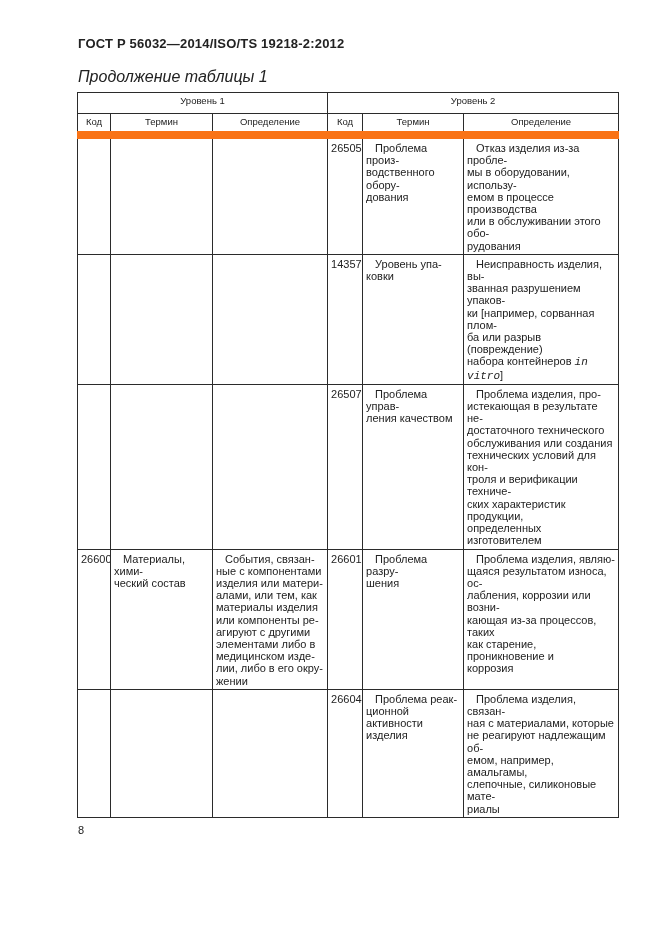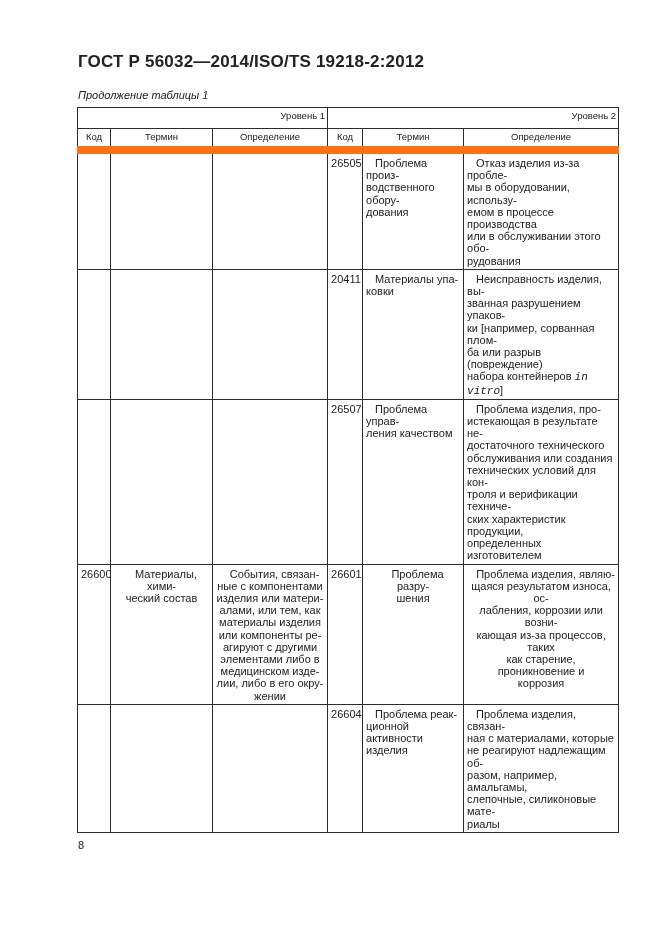--- a/index.html
+++ b/index.html
@@ -8,64 +8,64 @@
     background: #ffffff;
   }
   body {
     width: 661px;
     height: 935px;
     font-family: "Liberation Sans", "DejaVu Sans", sans-serif;
     color: #222;
     overflow: hidden;
   }
   .doc-header {
-    margin: 52px 0 0 78px;
-    font-size: 17px;
+    margin: 36px 0 0 78px;
+    font-size: 13px;
     font-weight: bold;
     letter-spacing: 0.2px;
   }
   .table-caption {
     margin: 17px 0 6px 78px;
-    font-size: 11px;
+    font-size: 16px;
     font-style: italic;
   }
   table.gost {
     border-collapse: collapse;
     table-layout: fixed;
     margin-left: 77px;
     width: 541px;
   }
   table.gost td, table.gost th {
     border: 1px solid #2b2b2b;
     vertical-align: top;
     font-weight: normal;
     overflow: hidden;
   }
   thead th {
     font-size: 9.5px;
     text-align: center;
     vertical-align: middle;
     padding: 2px 2px;
   }
-  tr.hdr-groups th { height: 16px; text-align: right; }
+  tr.hdr-groups th { height: 16px; }
   tr.hdr-cols th  { height: 13px; border-bottom: 8px solid #f97316; }
   tbody td {
     font-size: 11px;
     line-height: 12.2px;
     padding: 3px 3px 2px 3px;
     white-space: pre-line;
   }
   td.code { padding-left: 3px; }
   td.term, td.def { text-indent: 9px; }
   
   tr.r1 { height: 68px; }
   tr.r2 { height: 66px; }
   tr.r3 { height: 104px; }
   tr.r4 { height: 78px; }
-  tr.r5 { height: 137px; text-align: center; }
+  tr.r5 { height: 137px; }
   tr.r6 { height: 78px; }
   tr.r7 { height: 78px; }
   tr.r8 { height: 81px; }
   .it { font-style: italic; font-family: Liberation Mono, monospace; }
   .page-number {
     margin: 6px 0 0 78px;
     font-size: 11px;
   }
 </style>
 </head>
@@ -109,22 +109,22 @@
       <td class="def">Отказ изделия из-за пробле-
 мы в оборудовании, использу-
 емом в процессе производства
 или в обслуживании этого обо-
 рудования</td>
     </tr>
     <tr class="r2">
       <td class="code"></td>
       <td class="term"></td>
       <td class="def"></td>
-      <td class="code">20411</td>
-      <td class="term">Материалы упа-
+      <td class="code">14357</td>
+      <td class="term">Уровень упа-
 ковки</td>
       <td class="def"><span>Неисправность изделия, вы-
 званная разрушением упаков-
 ки [например, сорванная плом-
 ба или разрыв (повреждение)
 набора контейнеров </span><span class="it">in vitro</span><span>]</span></td>
     </tr>
     <tr class="r3">
       <td class="code"></td>
       <td class="term"></td>
@@ -170,20 +170,20 @@
       <td class="code"></td>
       <td class="term"></td>
       <td class="def"></td>
       <td class="code">26604</td>
       <td class="term">Проблема реак-
 ционной активности
 изделия</td>
       <td class="def">Проблема изделия, связан-
 ная с материалами, которые
 не реагируют надлежащим об-
-разом, например, амальгамы,
+емом, например, амальгамы,
 слепочные, силиконовые мате-
 риалы</td>
     </tr>
   </tbody>
 </table>
 
 <div class="page-number">8</div>
 
 </body></html>

